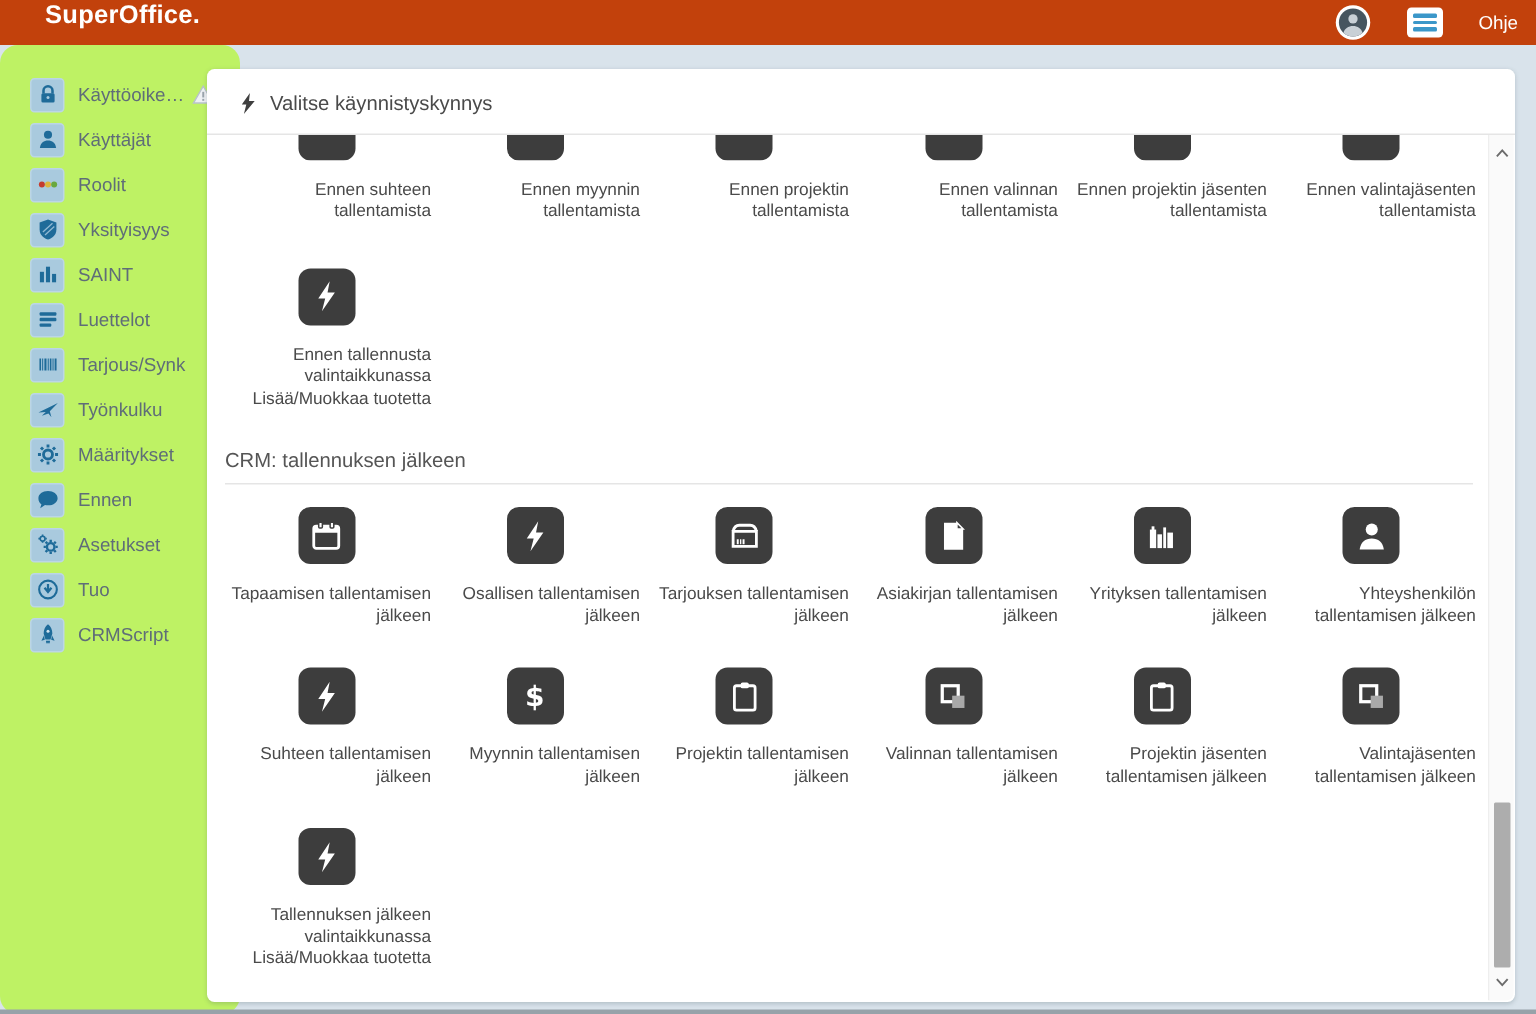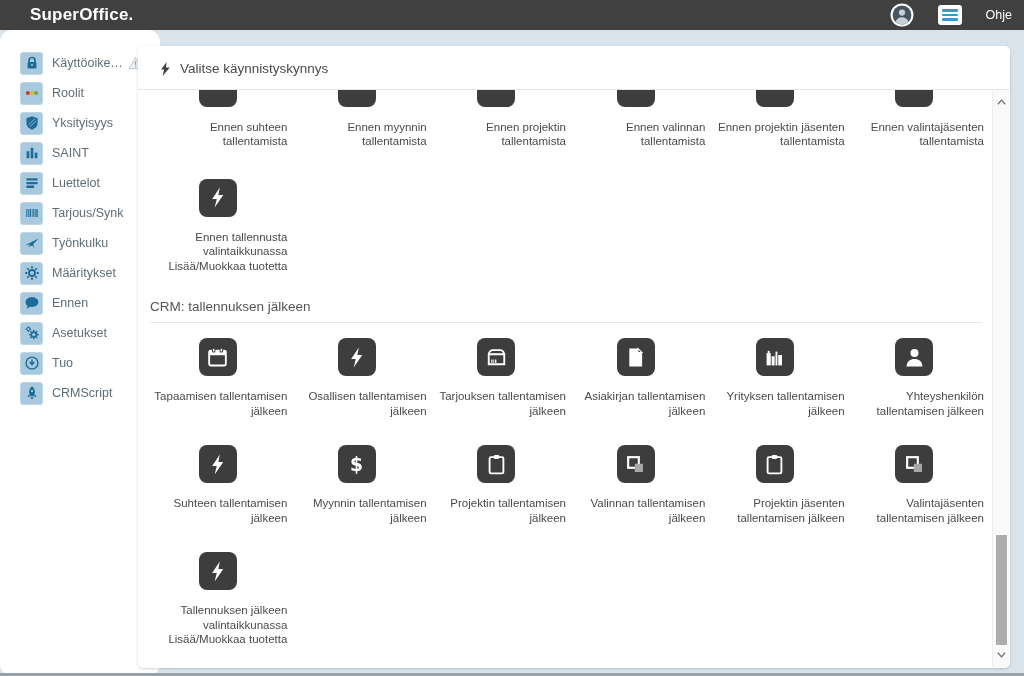--- a/index.html
+++ b/index.html
@@ -5,30 +5,30 @@
   html,body{margin:0;padding:0;}
   body{
     width:1024px;height:676px;overflow:hidden;position:relative;
     background:#d9e3eb;
     font-family:"Liberation Sans",sans-serif;
     -webkit-font-smoothing:antialiased;
   }
   
   .topbar{
     position:absolute;left:0;top:0;width:1024px;height:30px;
-    background:#404040;display:flex;align-items:center;
+    background:#c2410c;display:flex;align-items:flex-start;
   }
   .logo{color:#fff;font-size:17px;font-weight:bold;letter-spacing:.2px;margin-left:30px;cursor:default;}
   .topbar-right{position:absolute;right:12px;top:0;height:30px;display:flex;align-items:center;gap:24px;}
   .avatar{width:24px;height:24px;border-radius:50%;overflow:hidden;}
   .menuicon{width:24px;height:20px;background:#fff;border-radius:3px;display:flex;flex-direction:column;justify-content:center;gap:2px;padding:0 4px;box-sizing:border-box;}
   .menuicon i{display:block;height:2.5px;background:#3b97c9;border-radius:1px;}
   .help{color:#fff;font-size:12.5px;text-decoration:none;}
   
-  .sidebar{position:absolute;left:0;top:30px;width:160px;bottom:0;background:#ffffff;padding-top:18px;border-radius:12px;}
+  .sidebar{position:absolute;left:0;top:30px;width:160px;bottom:0;background:#bef264;padding-top:18px;border-radius:12px;}
   .side-item{display:flex;align-items:center;height:30px;padding-left:20px;cursor:pointer;}
   .side-tile{
     width:23px;height:23px;border-radius:3px;background:#a9cade;border:1px solid #bcd6e5;
     color:#1e6b99;display:flex;align-items:center;justify-content:center;flex:0 0 auto;box-sizing:border-box;
   }
   .side-tile svg{width:16px;height:16px;}
   .side-label{margin-left:9px;font-size:12.5px;color:#5f6d78;white-space:nowrap;}
   .side-warn{width:15px;height:14px;margin-left:5px;}
   .side-warn svg{width:15px;height:14px;}
   
@@ -112,20 +112,29 @@
       <span class="side-label">Käyttöoike…</span>
       <span class="side-warn"><svg viewBox="0 0 16 15">
           <path d="M8 1.6 15 13.6H1z" fill="#eef1f4" stroke="#b9c2ca"></path>
           <rect x="7.3" y="5.6" width="1.4" height="4" fill="#9aa4ad"></rect>
           <rect x="7.3" y="10.6" width="1.4" height="1.4" fill="#9aa4ad"></rect>
         </svg></span>
     </div>
     <div class="side-item">
       <span class="side-tile">
         <svg viewBox="0 0 16 16">
+          <circle cx="8" cy="4.8" r="2.7" fill="currentColor"></circle>
+          <path d="M2.6 13.6c.5-3.3 2.6-4.9 5.4-4.9s4.9 1.6 5.4 4.9z" fill="currentColor"></path>
+        </svg>
+      </span>
+      <span class="side-label">Käyttäjät</span>
+    </div>
+    <div class="side-item">
+      <span class="side-tile">
+        <svg viewBox="0 0 16 16">
           <circle cx="3.9" cy="8" r="2" fill="#c43b2f"></circle>
           <circle cx="8" cy="8" r="2" fill="#ddb63d"></circle>
           <circle cx="12.1" cy="8" r="2" fill="#69a83e"></circle>
         </svg>
       </span>
       <span class="side-label">Roolit</span>
     </div>
     <div class="side-item">
       <span class="side-tile">
         <svg viewBox="0 0 16 16">

